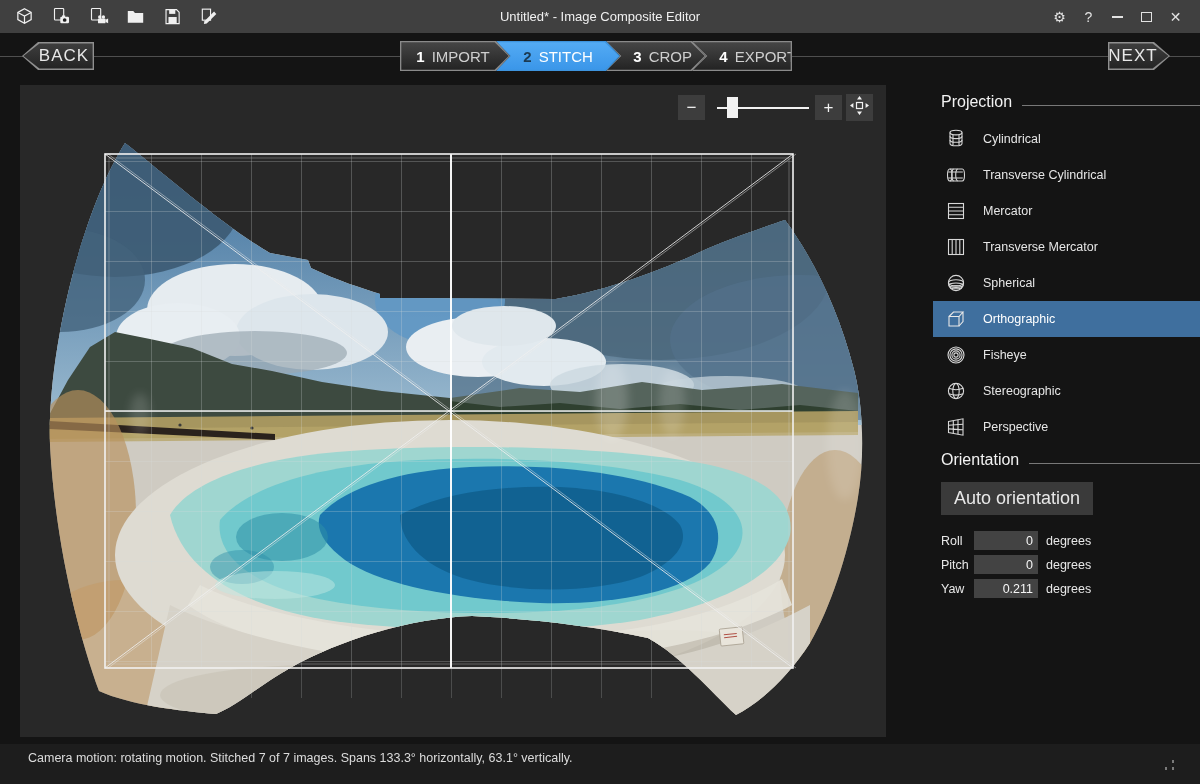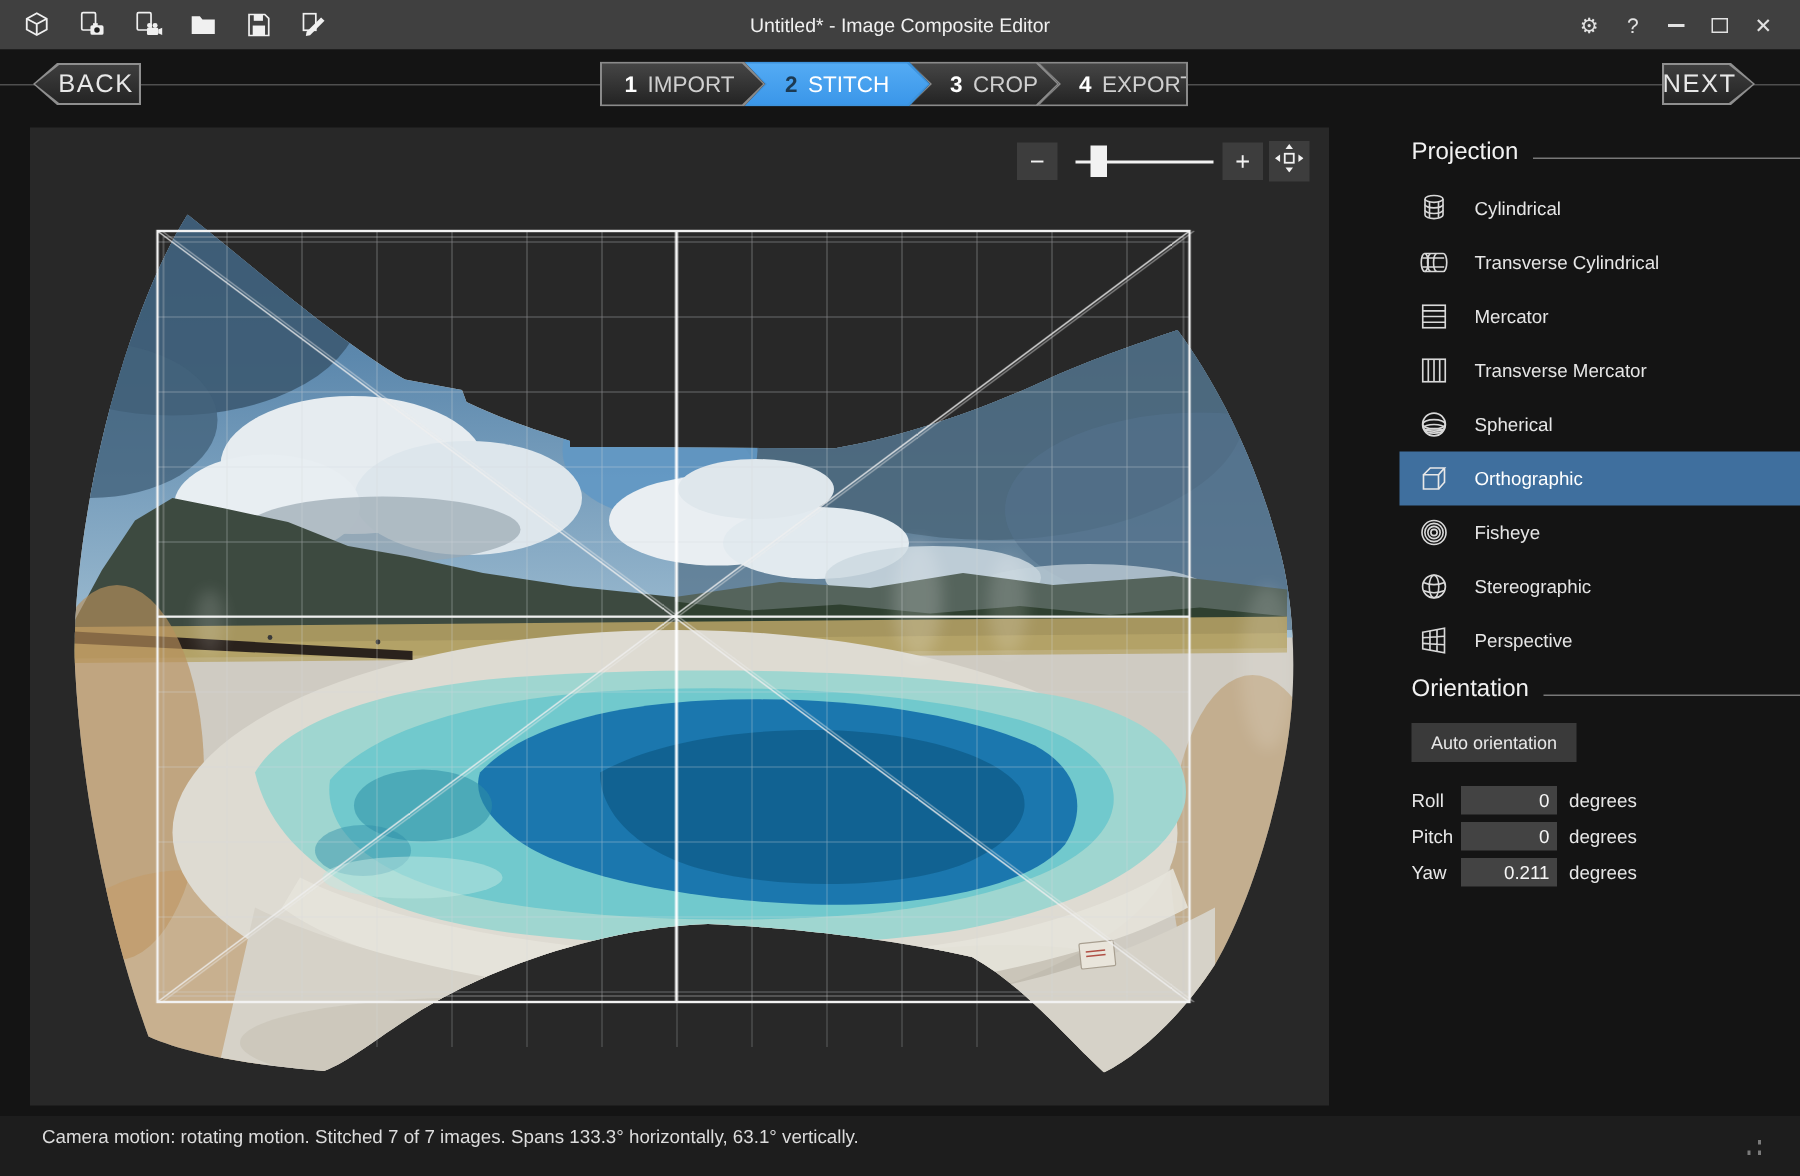--- a/index.html
+++ b/index.html
@@ -75,21 +75,21 @@
   .proj-item { display:flex; align-items:center; height:36px; padding-left:10px; cursor:pointer; color:#e6e6e6; }
   .proj-icon { width:26px; height:26px; display:flex; align-items:center; justify-content:center; color:#d8d8d8; }
   .proj-icon svg { width:24px; height:24px; }
   .proj-label { margin-left:14px; font-size:12.5px; }
   .proj-item.hover { background:#4ba3f2; color:#14222e; }
   .proj-item.hover .proj-icon { color:#16242f; }
   .proj-item.selected { background:#3f6f9e; color:#ffffff; }
   .proj-item.selected .proj-icon { color:#e8e8e8; }
   .orientation-section { margin-top:6px; }
   .auto-btn { margin:13px 0 14px 0; background:#3a3a3a; border:none; color:#e8e8e8;
-              font-size:12px; font-family:"Liberation Sans",sans-serif; padding:6px 13px; cursor:pointer; }
+              font-size:18px; font-family:"Liberation Sans",sans-serif; padding:6px 13px; cursor:pointer; }
   .orient-row { display:flex; align-items:center; height:23px; margin-bottom:1px; font-size:12.5px; }
   .orient-label { width:33px; color:#e8e8e8; }
   .orient-input { width:64px; height:19px; background:#434343; border:none; color:#f5f5f5;
                   text-align:right; padding-right:5px; font-size:12.5px; font-family:"Liberation Sans",sans-serif; }
   .orient-unit { margin-left:8px; color:#e8e8e8; }
 
   
   .statusbar { position:absolute; left:0; top:744px; width:1200px; height:40px; background:#1d1d1d; }
   .status-text { position:absolute; left:28px; top:7px; font-size:12.5px; color:#dcdcdc; }
   .grip { position:absolute; right:26px; bottom:14px; width:10px; height:10px; }

